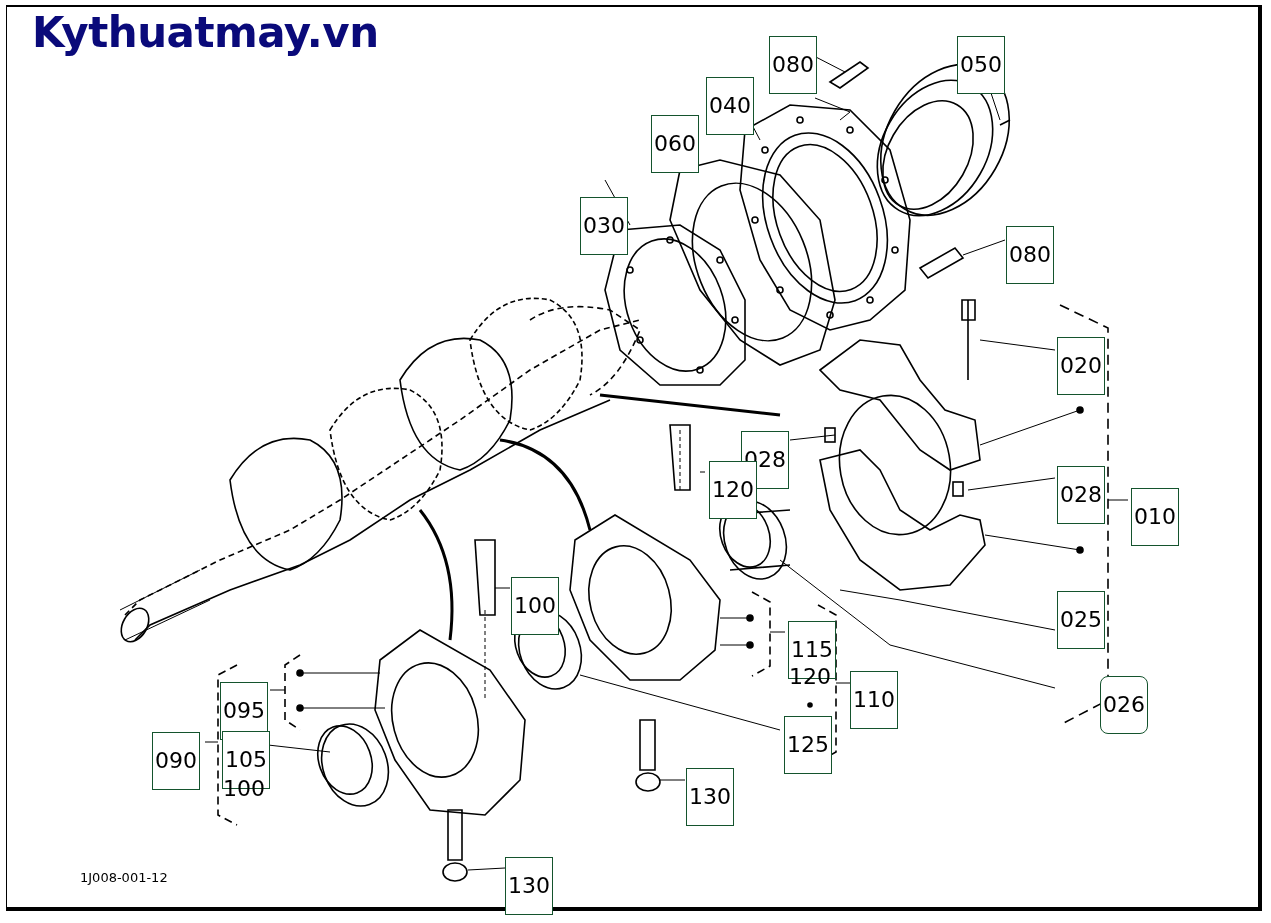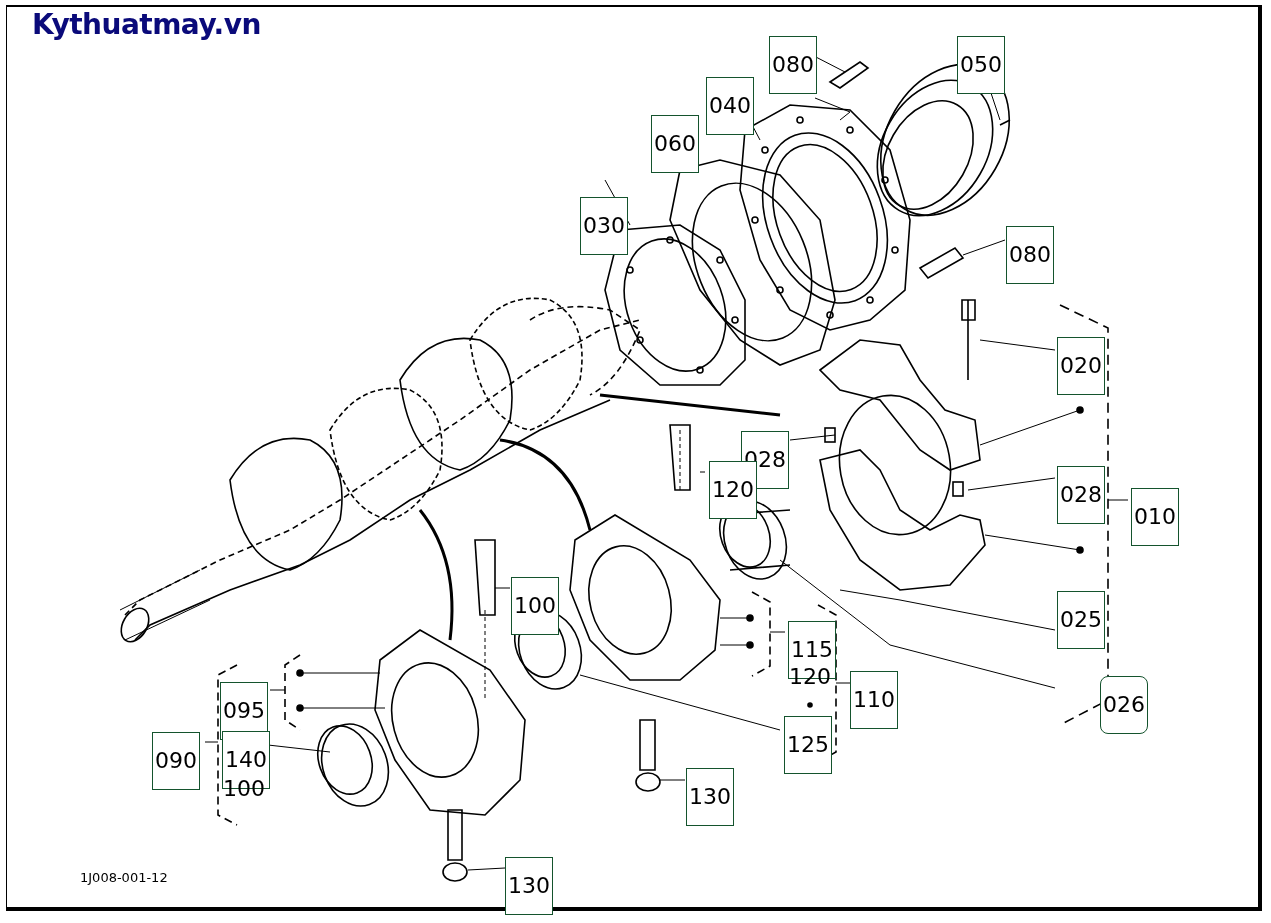--- a/index.html
+++ b/index.html
@@ -1,18 +1,18 @@
 <!DOCTYPE html>
 <html><head>
 <meta charset="utf-8">
 <style>
   html, body { margin:0; padding:0; background:#ffffff; }
   body { width:1271px; height:923px; position:relative; overflow:hidden; font-family:"DejaVu Sans", sans-serif; }
   .frame { position:absolute; left:6px; top:5px; width:1256px; height:906px; border-top:2px solid #000; border-left:1px solid #000; border-right:4px solid #000; border-bottom:4px solid #000; box-sizing:border-box; }
-  .brand { position:absolute; left:32px; top:8px; font-family:"DejaVu Sans", sans-serif; font-weight:bold; font-size:28px; color:#0a0a7a; letter-spacing:-0.5px; }
+  .brand { position:absolute; left:32px; top:8px; font-family:"DejaVu Sans", sans-serif; font-weight:bold; font-size:42px; color:#0a0a7a; letter-spacing:-0.5px; }
   .figno { position:absolute; left:80px; top:870px; font-family:"DejaVu Sans", sans-serif; font-size:13px; color:#000; }
   svg.diagram { position:absolute; left:0; top:0; }
   .lbl { position:absolute; font-family:"DejaVu Sans", sans-serif; font-size:22px; line-height:24px; color:#000; padding:16px 2px; border:1px solid #14532d; background:#fff; }
   .plain { position:absolute; font-family:"DejaVu Sans", sans-serif; font-size:22px; line-height:24px; color:#000; }
 </style>
 </head>
 <body>
 
 <div class="frame"></div>
 <div class="brand">Kythuatmay.vn</div>
@@ -187,19 +187,19 @@
 <div class="lbl" style="left:1057px;top:466px;">028</div>
 <div class="lbl" style="left:1131px;top:488px;">010</div>
 <div class="lbl" style="left:511px;top:577px;">100</div>
 <div class="lbl" style="left:788px;top:621px;">115</div>
 <div class="plain" style="left:789px;top:665px;">120</div>
 <div class="lbl" style="left:850px;top:671px;">110</div>
 <div class="lbl" style="left:1057px;top:591px;">025</div>
 <div class="lbl" style="left:1100px;top:676px;border-radius:8px;">026</div>
 <div class="lbl" style="left:220px;top:682px;">095</div>
 <div class="lbl" style="left:152px;top:732px;text-align:right;">090</div>
-<div class="lbl" style="left:222px;top:731px;">140</div>
+<div class="lbl" style="left:222px;top:731px;">105</div>
 <div class="plain" style="left:223px;top:777px;">100</div>
 <div class="lbl" style="left:784px;top:716px;">125</div>
 <div class="lbl" style="left:686px;top:768px;">130</div>
 <div class="lbl" style="left:505px;top:857px;">130</div>
 
 <div class="figno">1J008-001-12</div>
 
 </body></html>

